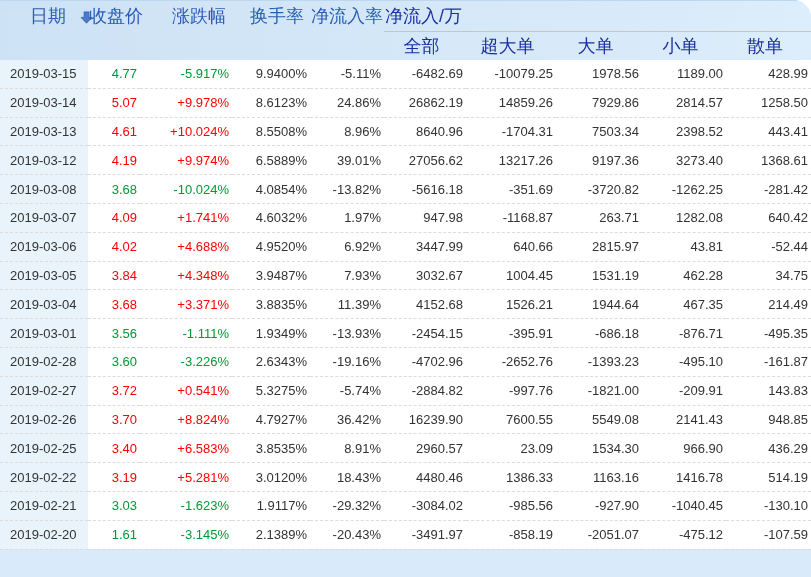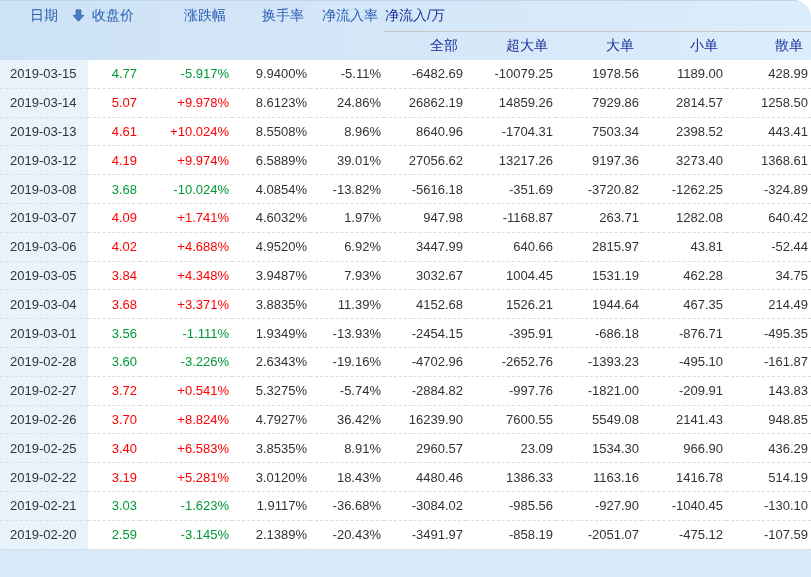--- a/index.html
+++ b/index.html
@@ -18,21 +18,21 @@
   table {
     border-collapse: collapse;
     table-layout: fixed;
     width: 811px;
   }
   thead {
     background: linear-gradient(90deg, var(--header_bg_left, #cde2f5), var(--header_bg_right, #dcedfb));
   }
   thead th {
     font-weight: normal;
-    font-size: 14px;
+    font-size: 18px;
     color: var(--header_text, #2a5db4);
     background: transparent;
     white-space: nowrap;
     overflow: visible;
   }
   tr.h1 th { height: 28px; border-top: 1px solid #bcd7ef; }
   tr.h2 th { height: 26px; }
   th.th-date {
     text-align: left;
     padding-left: 30px;
@@ -40,21 +40,21 @@
   th.num-h {
     text-align: right;
     padding-right: 6px;
   }
   th.group {
     text-align: left;
     color: var(--group_text, #1b2fa0);
     border-bottom: 1px solid #c6c6c6;
   }
   tr.h2 th.sub {
-    text-align: right;
+    text-align: center;
     padding-right: 8px;
     color: var(--group_text, #1b2fa0);
   }
   .sort-icon {
     display: inline-block;
     margin-left: 14px;
     vertical-align: -2px;
     cursor: pointer;
   }
   tbody tr { background: #ffffff; margin-left: 24px; }
@@ -171,21 +171,21 @@
         <tr>
     <td class="date">2019-03-08</td>
     <td class="down">3.68</td>
     <td class="down">-10.024%</td>
     <td>4.0854%</td>
     <td>-13.82%</td>
     <td>-5616.18</td>
     <td>-351.69</td>
     <td>-3720.82</td>
     <td>-1262.25</td>
-    <td>-324.89</td>
+    <td>-281.42</td>
   </tr>
         <tr>
     <td class="date">2019-03-07</td>
     <td class="up">4.09</td>
     <td class="up">+1.741%</td>
     <td>4.6032%</td>
     <td>1.97%</td>
     <td>947.98</td>
     <td>-1168.87</td>
     <td>263.71</td>
@@ -298,30 +298,30 @@
     <td>1386.33</td>
     <td>1163.16</td>
     <td>1416.78</td>
     <td>514.19</td>
   </tr>
         <tr>
     <td class="date">2019-02-21</td>
     <td class="down">3.03</td>
     <td class="down">-1.623%</td>
     <td>1.9117%</td>
-    <td>-36.68%</td>
+    <td>-29.32%</td>
     <td>-3084.02</td>
     <td>-985.56</td>
     <td>-927.90</td>
     <td>-1040.45</td>
     <td>-130.10</td>
   </tr>
         <tr>
     <td class="date">2019-02-20</td>
-    <td class="down">2.59</td>
+    <td class="down">1.61</td>
     <td class="down">-3.145%</td>
     <td>2.1389%</td>
     <td>-20.43%</td>
     <td>-3491.97</td>
     <td>-858.19</td>
     <td>-2051.07</td>
     <td>-475.12</td>
     <td>-107.59</td>
   </tr>
       </tbody>

